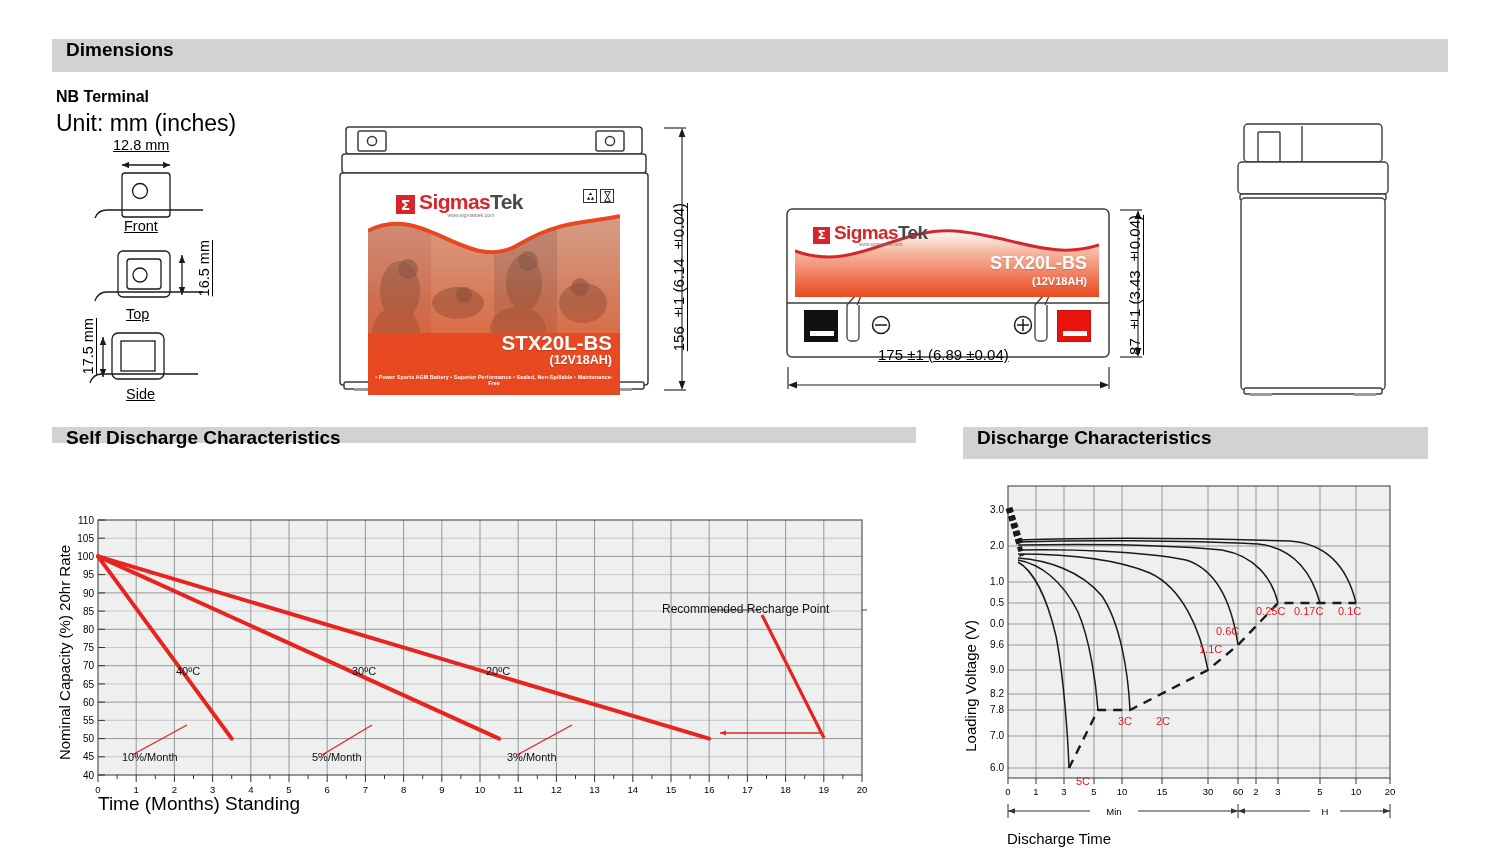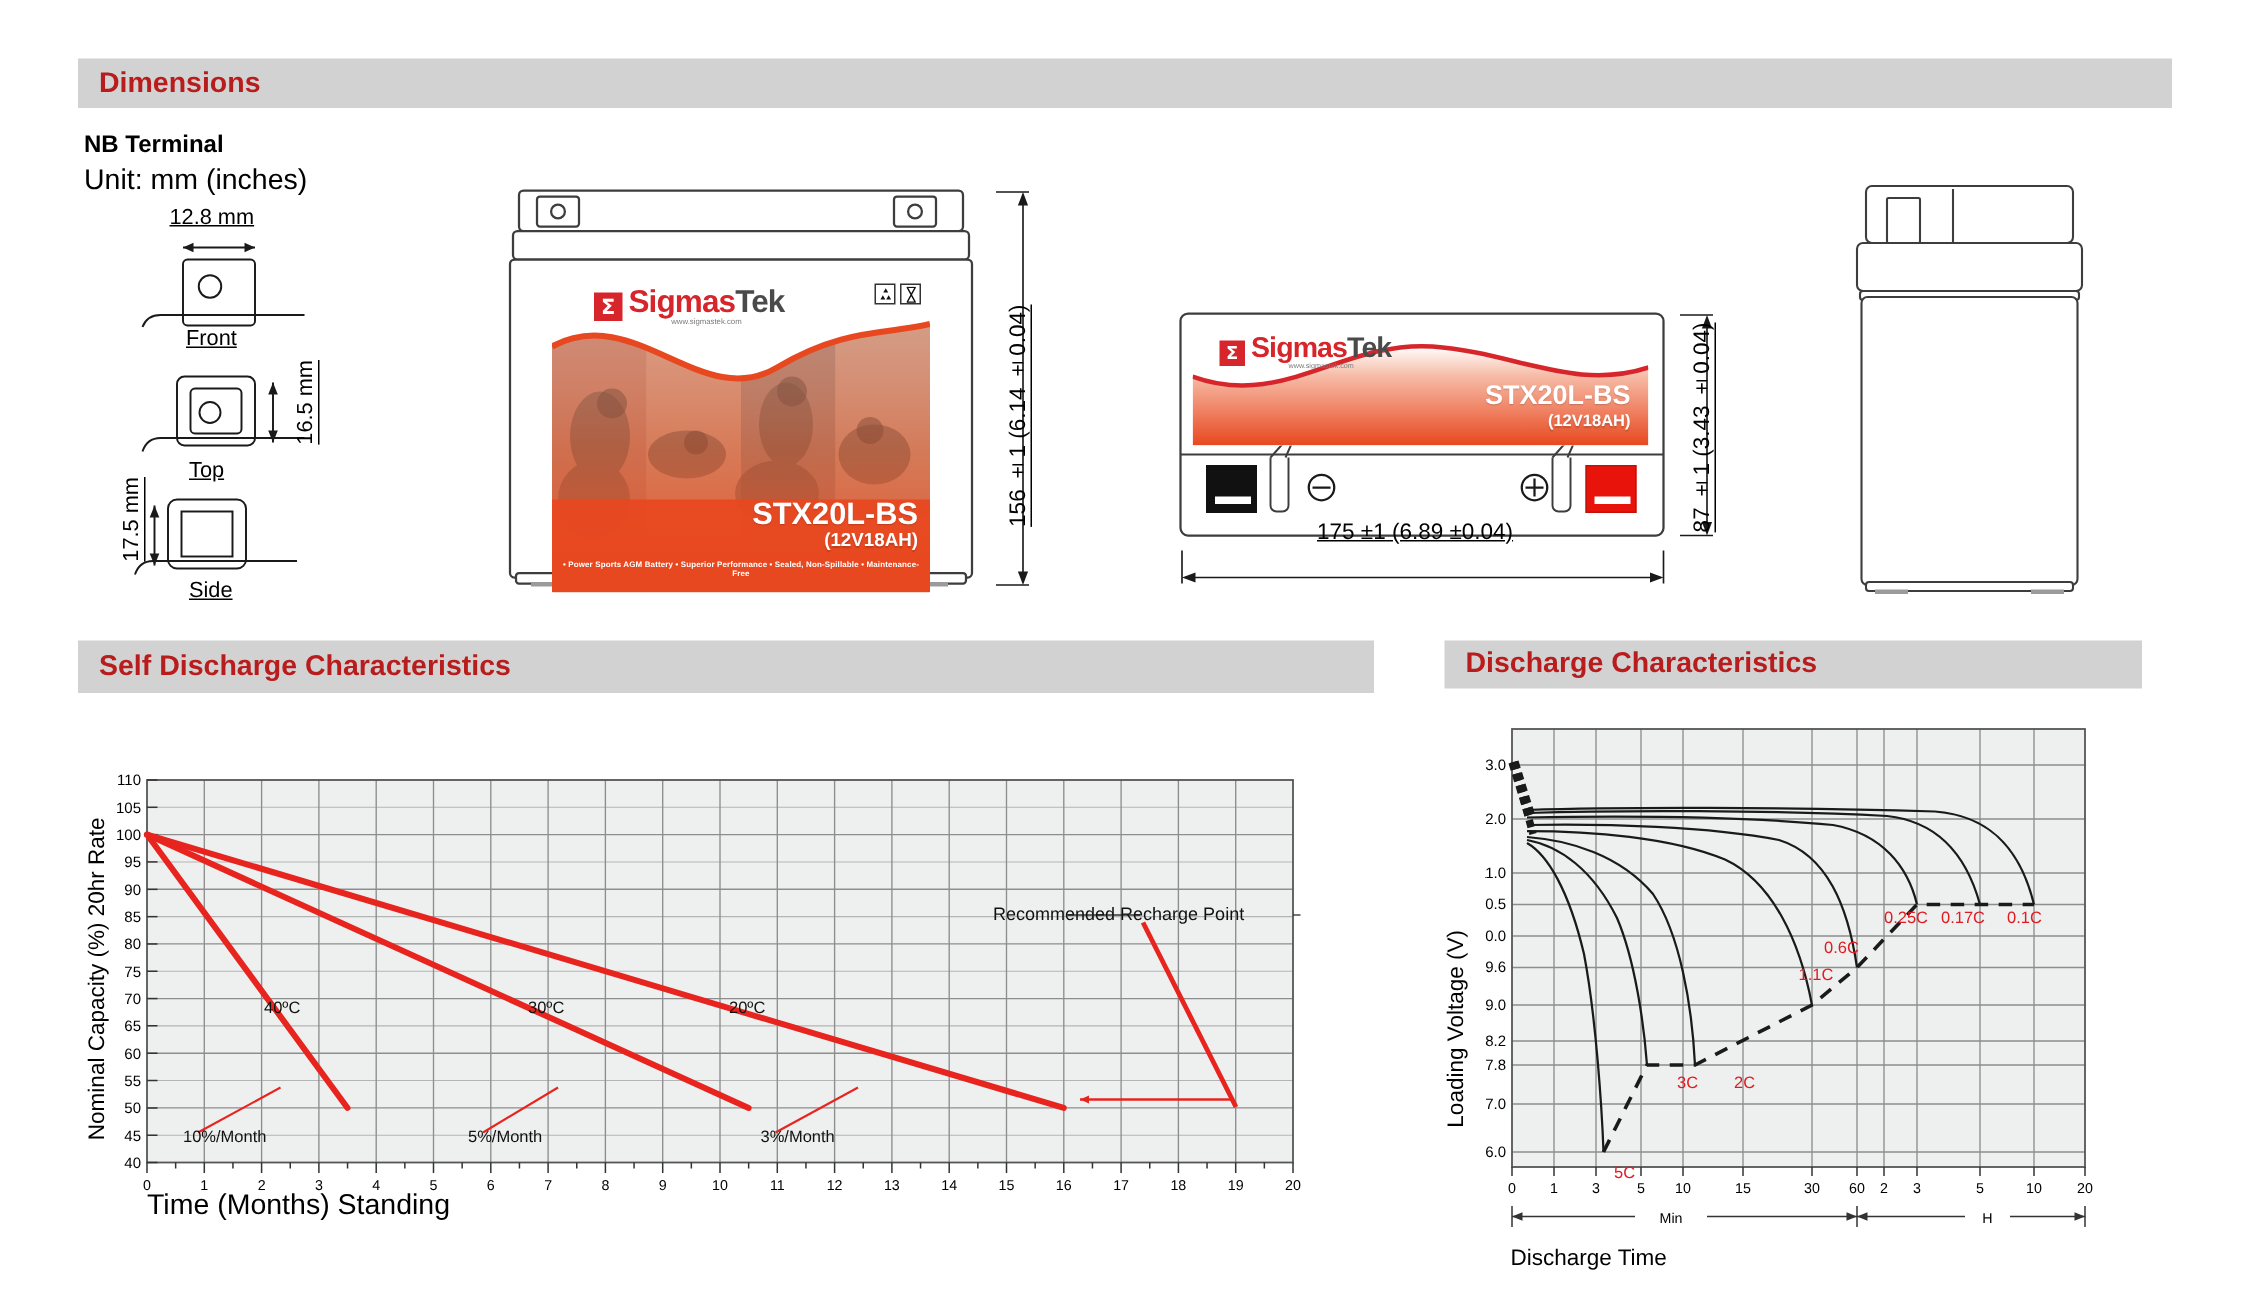--- a/index.html
+++ b/index.html
@@ -11,24 +11,24 @@
     color:#000;
     position:relative;
     overflow:hidden;
   }
   .abs { position:absolute; }
 
   
   .section-bar {
     position:absolute;
     background:#d2d2d2;
-    display:flex; align-items:center;
+    display:flex; 
     padding-left:14px;
     font-weight:bold;
-    color:#b91c1c;
+    color:#000000;
   }
 
   
   .lbl { position:absolute; font-size:13px; white-space:nowrap; }
   .lbl-dim { font-size:14.5px;text-decoration:underline; }
   .vert-rl { writing-mode:vertical-rl; transform:rotate(180deg); }
   .label-face { position:absolute; overflow:hidden; background:#fff; }
   .logo-row { position:absolute; display:flex; align-items:center; z-index:6; }
   .sigma-box {
     background:#d7262b; color:#fff; font-weight:bold;
@@ -54,21 +54,21 @@
   .anno-red { font-size:11px; fill:#e11b22; font-family:"Liberation Sans", sans-serif; }
 </style>
 </head>
 <body>
 
 <div class="section-bar" style="left:52px; top:39px; width:1396px; height:33px; font-size:19px;">
   <span>Dimensions</span>
 </div>
 
 <div class="lbl" style="left:56px; top:88px; font-size:16px; font-weight:bold;">NB Terminal</div>
-<div class="lbl" style="left:56px; top:110px; font-size:19px;">Unit: mm (inches)</div>
+<div class="lbl" style="left:56px; top:110px; font-size:23px;">Unit: mm (inches)</div>
 
 <div class="lbl lbl-dim" style="left:113px; top:137px;">12.8 mm</div>
 
 <svg class="abs" width="230" height="265" style="left:60px; top:155px;" viewBox="0 0 230 265">
   <g fill="none" stroke="#1a1a1a" stroke-width="1.3">
 
     <line x1="62" y1="10" x2="110" y2="10"></line>
     <path d="M62,10 l7,-3.2 v6.4 z" fill="#1a1a1a" stroke="none"></path>
     <path d="M110,10 l-7,-3.2 v6.4 z" fill="#1a1a1a" stroke="none"></path>
 
@@ -293,21 +293,21 @@
     <rect x="14" y="76" width="146" height="6" rx="2"></rect>
     <rect x="15" y="80" width="144" height="192" rx="4"></rect>
     <rect x="18" y="270" width="138" height="6" rx="2"></rect>
   </g>
   <g fill="#9b9b9b" stroke="none">
     <rect x="24" y="275" width="22" height="3"></rect>
     <rect x="128" y="275" width="22" height="3"></rect>
   </g>
 </svg>
 
-<div class="section-bar" style="left:52px; top:427px; width:864px; height:35px; font-size:19px;">
+<div class="section-bar" style="left:52px; top:427px; width:864px; height:16px; font-size:19px;">
   <span>Self Discharge Characteristics</span>
 </div>
 
 <div class="axis-title vert-rl" style="left:56px; top:545px; font-size:15px;">Nominal Capacity (%) 20hr Rate</div>
 <div class="axis-title" style="left:98px; top:793px; font-size:19px;">Time (Months) Standing</div>
 
 <svg class="chart-svg" style="left:72px; top:505px;" width="800" height="290" viewBox="0 0 800 290">
 
   <rect x="26" y="15" width="764" height="255" fill="#eef0ef" stroke="none"></rect>
 

